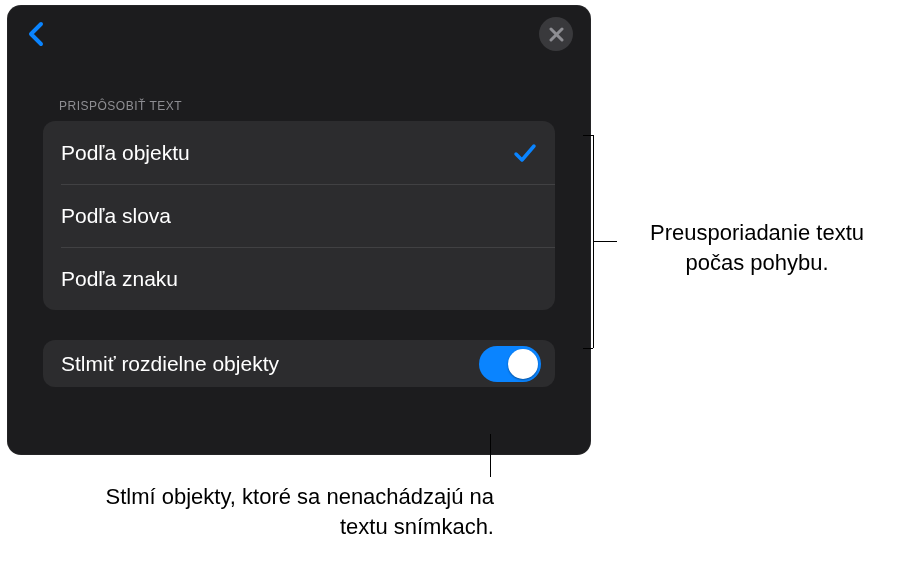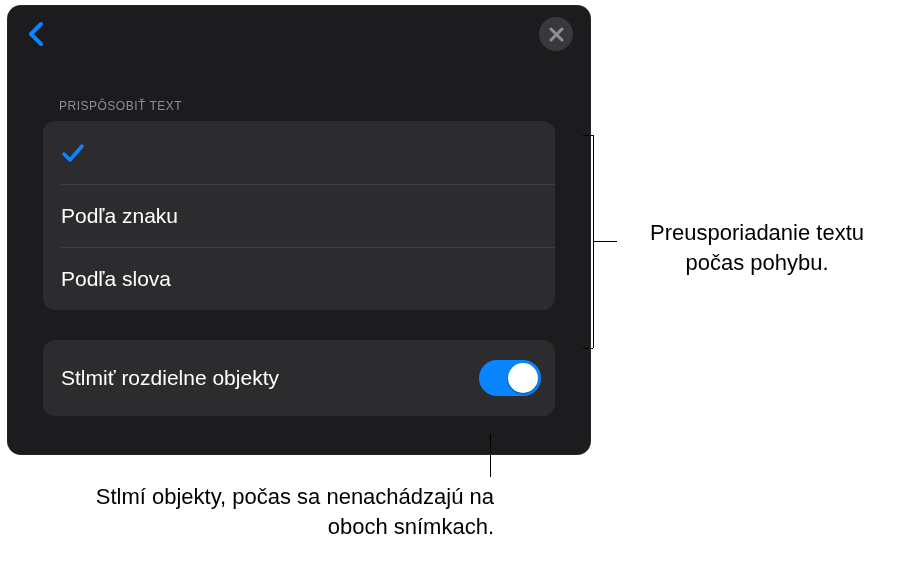--- a/index.html
+++ b/index.html
@@ -111,21 +111,21 @@
   .toggle-group {
     margin: 30px 36px 0 36px;
     background: #2c2c2e;
     border-radius: 12px;
   }
   .toggle-cell {
     display: flex;
     align-items: center;
     justify-content: space-between;
     padding: 0 14px 0 18px;
-    height: 76px;
+    height: 47px;
     font-size: 21px;
     color: #ffffff;
   }
   .switch {
     position: relative;
     width: 62px;
     height: 36px;
     background: #0a84ff;
     border-radius: 18px;
     cursor: pointer;
@@ -185,31 +185,32 @@
         <line x1="2" y1="2" x2="13" y2="13" stroke="#8e8e93" stroke-width="3" stroke-linecap="round"></line>
         <line x1="13" y1="2" x2="2" y2="13" stroke="#8e8e93" stroke-width="3" stroke-linecap="round"></line>
       </svg>
     </div>
   </div>
 
   <div class="section-title">Prispôsobiť text</div>
 
   <div class="group">
     <div class="cell">
+      <span>Podľa objektu</span>
       <span class="checkmark">
         <svg width="24" height="24" viewBox="0 0 24 24">
           <polyline points="3,13 9,19 21,5" fill="none" stroke="#0a84ff" stroke-width="3.5" stroke-linecap="round" stroke-linejoin="round"></polyline>
         </svg>
       </span>
     </div>
     <div class="cell">
+      <span>Podľa slova</span>
+    </div>
+    <div class="cell">
       <span>Podľa znaku</span>
-    </div>
-    <div class="cell">
-      <span>Podľa slova</span>
     </div>
   </div>
 
   <div class="toggle-group">
     <div class="toggle-cell">
       <span>Stlmiť rozdielne objekty</span>
       <div class="switch">
         <div class="knob"></div>
       </div>
     </div>
@@ -218,13 +219,13 @@
 </div>
 
 <div class="leader" style="left:593px; top:135px; width:1px; height:213px;"></div>
 <div class="leader" style="left:583px; top:135px; width:10px; height:1px;"></div>
 <div class="leader" style="left:583px; top:348px; width:10px; height:1px;"></div>
 <div class="leader" style="left:593px; top:241px; width:24px; height:1px;"></div>
 
 <div class="leader" style="left:490px; top:434px; width:1px; height:43px;"></div>
 
 <div class="callout right">Preusporiadanie textu počas pohybu.</div>
-<div class="callout bottom">Stlmí objekty, počas sa nenachádzajú na oboch snímkach.</div>
+<div class="callout bottom">Stlmí objekty, ktoré sa nenachádzajú na textu snímkach.</div>
 
 </body></html>

